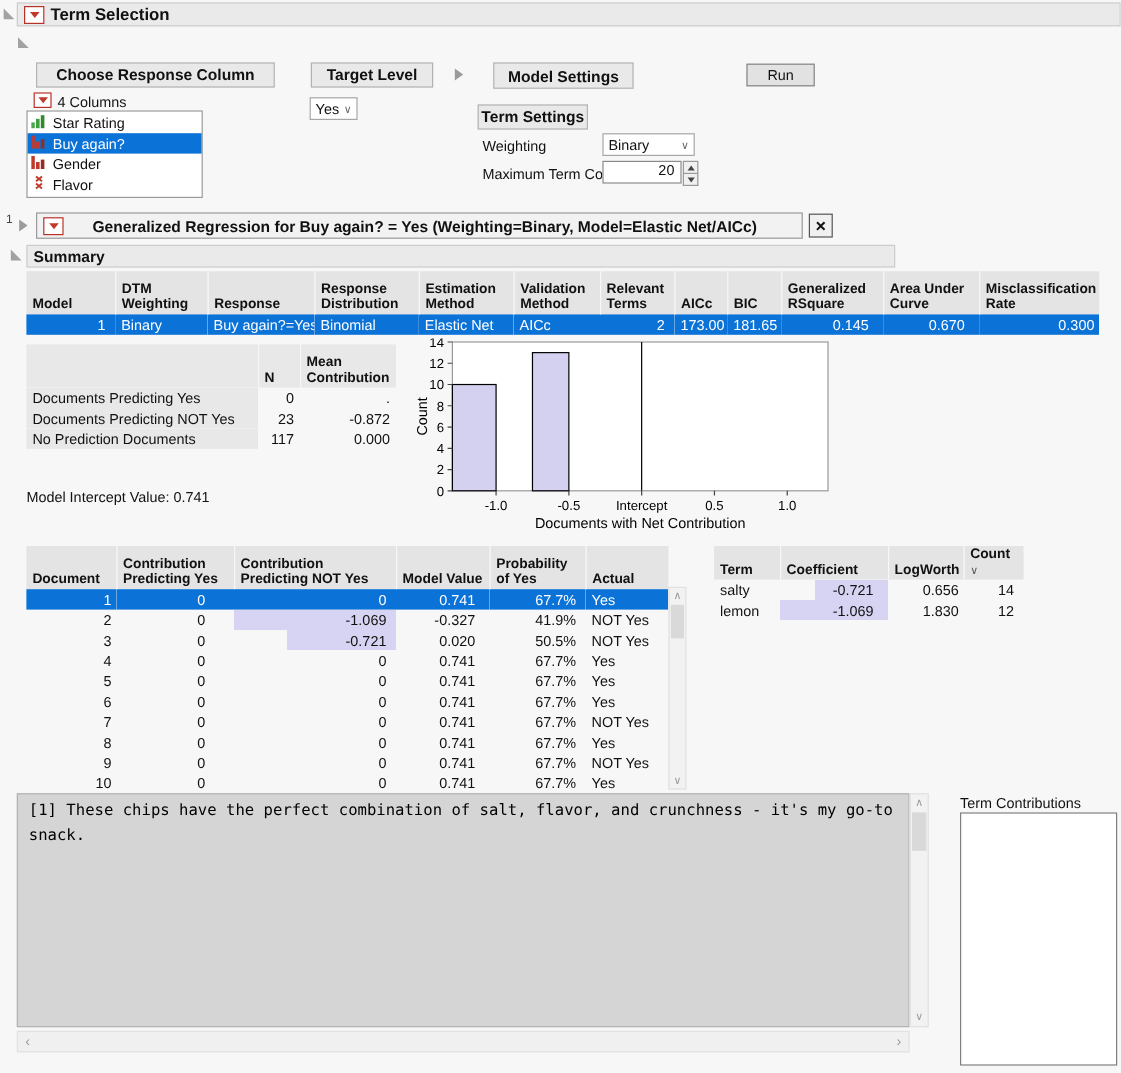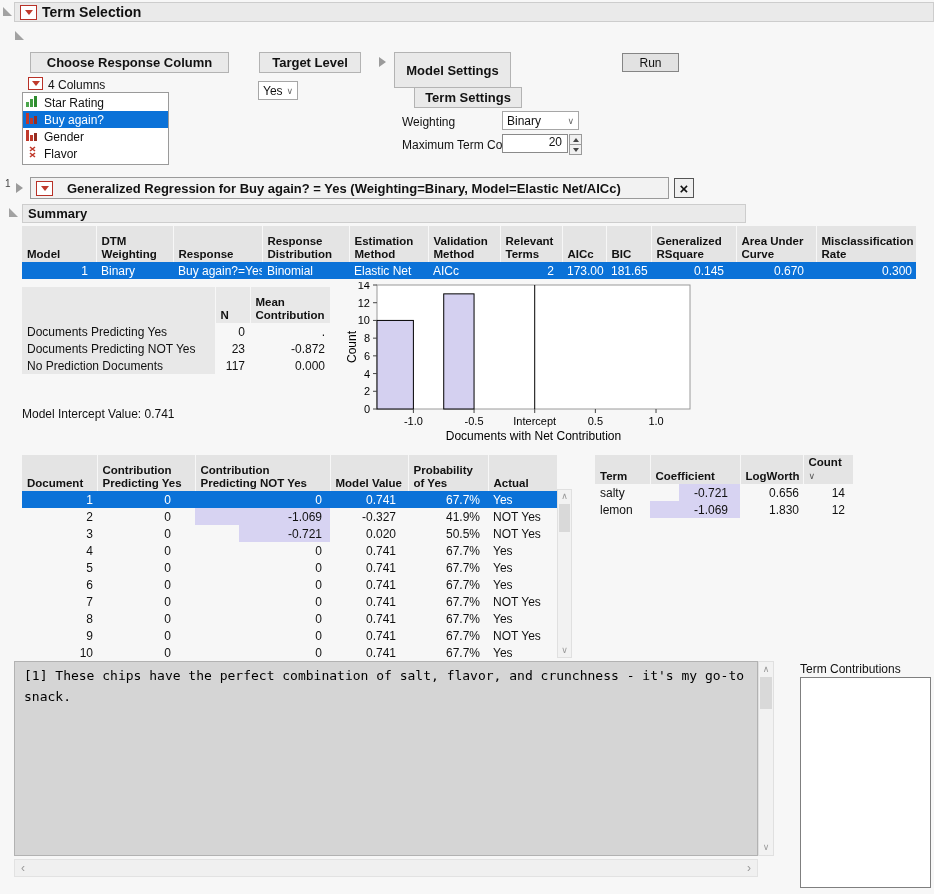--- a/index.html
+++ b/index.html
@@ -17,21 +17,21 @@
   .redmenu{width:15px;height:13px;background:#fff;border:1px solid #b83127;display:inline-flex;align-items:center;justify-content:center;flex:0 0 auto;}
   .redtri{width:0;height:0;border-top:5px solid #c0392b;border-left:4px solid transparent;border-right:4px solid transparent;}
   
   .hdrbox{background:#e9e9e9;border:1px solid #b3b3b3;font-weight:bold;font-size:13px;display:flex;align-items:center;justify-content:center;}
   .btn{background:#e2e2e2;border:1px solid #858585;font-size:12px;display:flex;align-items:center;justify-content:center;cursor:default;}
   .select{background:#fff;border:1px solid #a6a6a6;display:flex;align-items:center;justify-content:space-between;padding:0 4px;}
   .chev{color:#666;font-size:9px;}
   .listbox{background:#fff;border:1px solid #9a9a9a;padding-top:1px;}
   .listitem{height:17px;display:flex;align-items:center;gap:5px;padding:0 3px;white-space:nowrap;}
   .listitem.selected{background:#0b72d8;color:#fff;}
-  .titlebox{background:#f2f2f2;border:1px solid #9a9a9a;display:flex;align-items:center;gap:14px;padding:0 5px;}
+  .titlebox{background:#f2f2f2;border:1px solid #9a9a9a;display:flex;align-items:center;gap:24px;padding:0 5px;}
   .titlebox .t{font-weight:bold;font-size:13px;white-space:nowrap;}
   .closex{background:#f0f0f0;border:1px solid #555;display:flex;align-items:center;justify-content:center;font-size:15px;font-weight:bold;line-height:1;}
   .suplbl{font-size:10px;color:#444;}
   
   .jtable{border-collapse:collapse;table-layout:fixed;font-size:12px;}
   .jtable th{background:#e4e4e4;font-weight:bold;font-size:11.5px;text-align:left;vertical-align:bottom;
     padding:1px 5px;white-space:pre-line;line-height:13px;border-left:1px solid #f7f7f7;overflow:visible;}
   .jtable th:first-child{border-left:none;margin-top:32px;}
   .jtable .hdr th{height:34px;}
   .jtable td{padding:0 5px;height:17px;white-space:nowrap;overflow:hidden;}
@@ -74,21 +74,21 @@
 
   <span class="abs tri-open" style="left:15px;top:31px"></span>
 
   <div class="abs hdrbox" style="left:30px;top:52px;width:199px;height:21px">
     <span>Choose Response Column</span>
   </div>
   <div class="abs hdrbox" style="left:259px;top:52px;width:102px;height:21px">
     <span>Target Level</span>
   </div>
   <span class="abs tri-closed" style="left:379px;top:57px"></span>
-  <div class="abs hdrbox" style="left:394px;top:52px;width:117px;height:36px">
+  <div class="abs hdrbox" style="left:411px;top:52px;width:117px;height:22px">
     <span>Model Settings</span>
   </div>
   <div class="abs btn" style="left:622px;top:53px;width:57px;height:19px">
     <span>Run</span>
   </div>
 
   <span class="abs redmenu" style="left:28px;top:77px">
       <span class="redtri"></span>
     </span>
   <span class="abs lbl12" style="left:48px;top:78px">4 Columns</span>
@@ -124,21 +124,21 @@
           </svg></span>
       <span>Flavor</span>
     </div>
   </div>
 
   <div class="abs select" style="left:258px;top:81px;width:40px;height:19px">
     <span>Yes</span>
     <span class="chev">∨</span>
   </div>
 
-  <div class="abs hdrbox" style="left:414px;top:87px;width:108px;height:21px">
+  <div class="abs hdrbox" style="left:398px;top:87px;width:92px;height:21px">
     <span>Term Settings</span>
   </div>
   <span class="abs lbl12" style="left:402px;top:115px">Weighting</span>
   <div class="abs select" style="left:502px;top:111px;width:77px;height:19px">
     <span>Binary</span>
     <span class="chev">∨</span>
   </div>
   <span class="abs lbl12" style="left:402px;top:138px">Maximum Term Count</span>
   <div class="abs" style="left:502px;top:134px;width:66px;height:19px;background:#fff;border:1px solid #8a8a8a;display:flex;justify-content:flex-end;padding-right:5px">
     <span>20</span>

